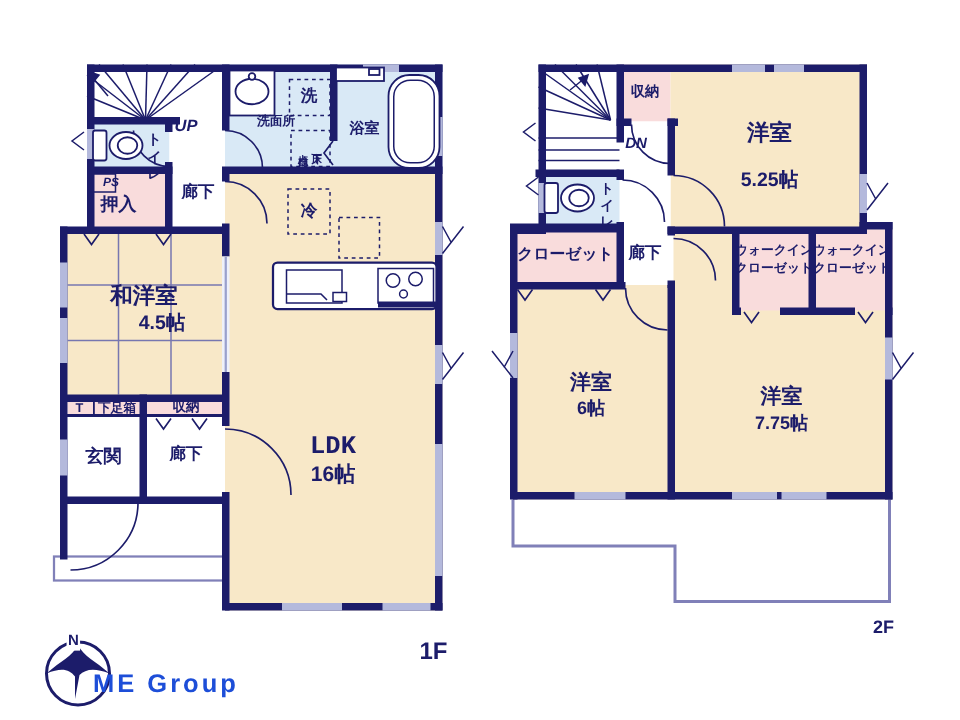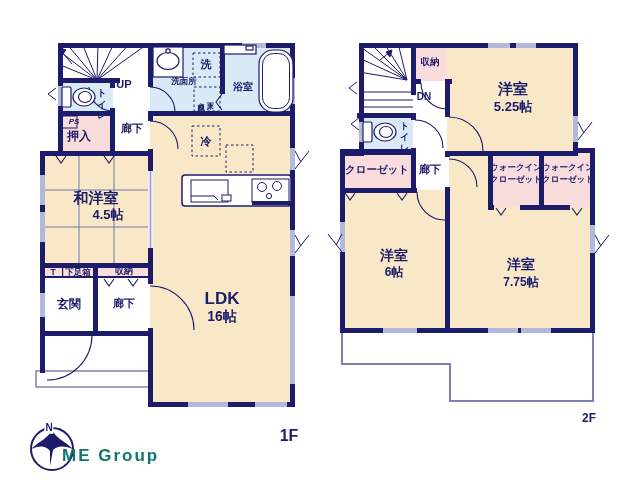--- a/index.html
+++ b/index.html
@@ -2,22 +2,22 @@
 <html><head>
 <meta charset="utf-8">
 <style>
   html,body{margin:0;padding:0;background:#ffffff;}
   #canvas{position:relative;width:640px;height:480px;background:#ffffff;overflow:hidden;
           font-family:"Liberation Sans","DejaVu Sans",sans-serif;}
   #plan-svg{position:absolute;left:0;top:0;}
   .lbl{position:absolute;color:#1c1c6a;font-weight:bold;white-space:nowrap;
        transform:translate(-50%,-50%);text-align:center;line-height:1.05;}
   .vert{writing-mode:vertical-rl;text-orientation:upright;letter-spacing:1px;}
-  .italic{}
-  .brand{position:absolute;color:#0f766e;font-weight:bold;letter-spacing:2px;transform:none;}
+  .italic{font-style:italic;}
+  .brand{position:absolute;color:#1d4ed8;font-weight:bold;letter-spacing:2px;transform:none;}
   .north{background:#ffffff;padding:0 1px;}
 </style>
 </head>
 <body>
 
 <div id="canvas">
 
 <svg id="plan-svg" width="640" height="480" viewBox="0 0 640 480">
 
   <g>
@@ -274,31 +274,31 @@
 <div class="lbl vert" style="left:210px;top:97px;font-size:7px;">床下</div>
 <div class="lbl" style="left:243px;top:87px;font-size:10px;">浴室</div>
 <div class="lbl" style="left:206px;top:142px;font-size:11px;">冷</div>
 <div class="lbl" style="left:96px;top:198px;font-size:15px;">和洋室</div>
 <div class="lbl" style="left:108px;top:215px;font-size:13px;">4.5帖</div>
 <div class="lbl" style="left:53px;top:271.5px;font-size:8.5px;">T</div>
 <div class="lbl" style="left:78px;top:271.5px;font-size:8.5px;">下足箱</div>
 <div class="lbl" style="left:124px;top:271.5px;font-size:9px;">収納</div>
 <div class="lbl" style="left:69px;top:304px;font-size:12px;">玄関</div>
 <div class="lbl" style="left:124px;top:304px;font-size:11px;">廊下</div>
-<div class="lbl" style="left:222px;top:299px;font-size:17px;">LDK</div>
+<div class="lbl" style="left:222px;top:299px;font-size:17px;font-family:Liberation Mono, monospace;">LDK</div>
 <div class="lbl" style="left:222px;top:316px;font-size:14px;">16帖</div>
 <div class="lbl" style="left:289px;top:436px;font-size:16px;">1F</div>
 
 <div class="lbl italic" style="left:424px;top:97px;font-size:10px;">DN</div>
 <div class="lbl" style="left:430px;top:62px;font-size:9.5px;">収納</div>
 <div class="lbl vert" style="left:404px;top:132px;font-size:9px;">トイレ</div>
 <div class="lbl" style="left:377px;top:170px;font-size:10.5px;">クローゼット</div>
 <div class="lbl" style="left:430px;top:170px;font-size:11px;">廊下</div>
 <div class="lbl" style="left:513px;top:89px;font-size:15px;">洋室</div>
-<div class="lbl" style="left:513px;top:107px;font-size:13px;">5.25帖</div>
+<div class="lbl" style="left:513px;top:120px;font-size:13px;">5.25帖</div>
 <div class="lbl" style="left:516px;top:167px;font-size:8.5px;">ウォークイン</div>
 <div class="lbl" style="left:516px;top:179px;font-size:8.5px;">クローゼット</div>
 <div class="lbl" style="left:568px;top:167px;font-size:8.5px;">ウォークイン</div>
 <div class="lbl" style="left:568px;top:179px;font-size:8.5px;">クローゼット</div>
 <div class="lbl" style="left:394px;top:255px;font-size:14px;">洋室</div>
 <div class="lbl" style="left:394px;top:272px;font-size:12px;">6帖</div>
 <div class="lbl" style="left:521px;top:264px;font-size:14px;">洋室</div>
 <div class="lbl" style="left:521px;top:282px;font-size:12px;">7.75帖</div>
 <div class="lbl" style="left:589px;top:418px;font-size:12px;">2F</div>
 

